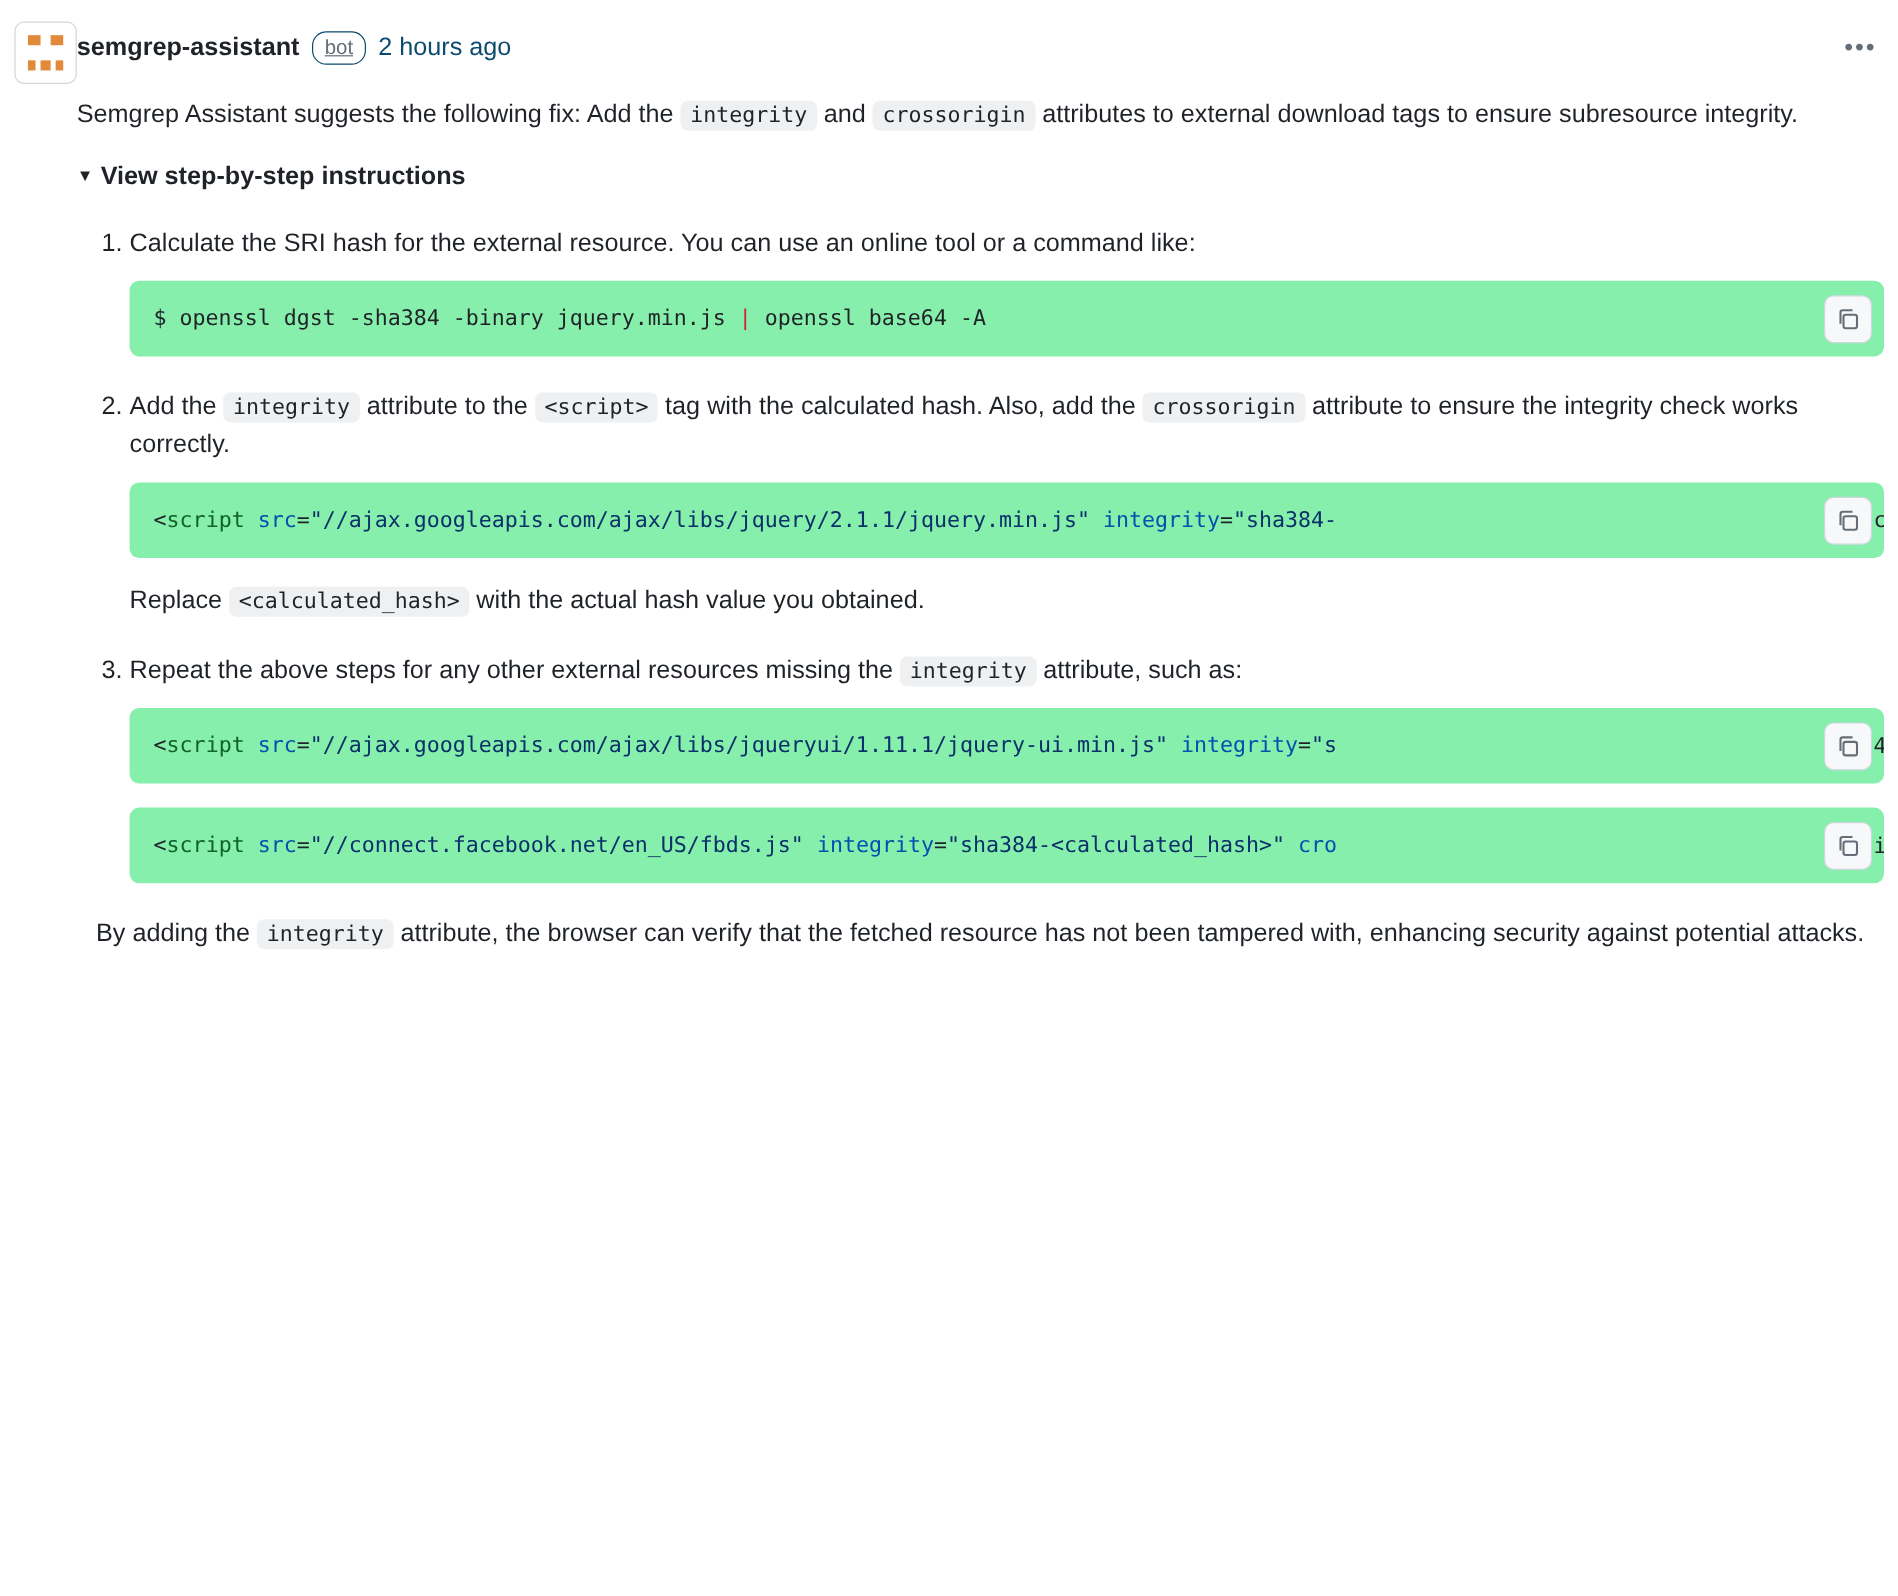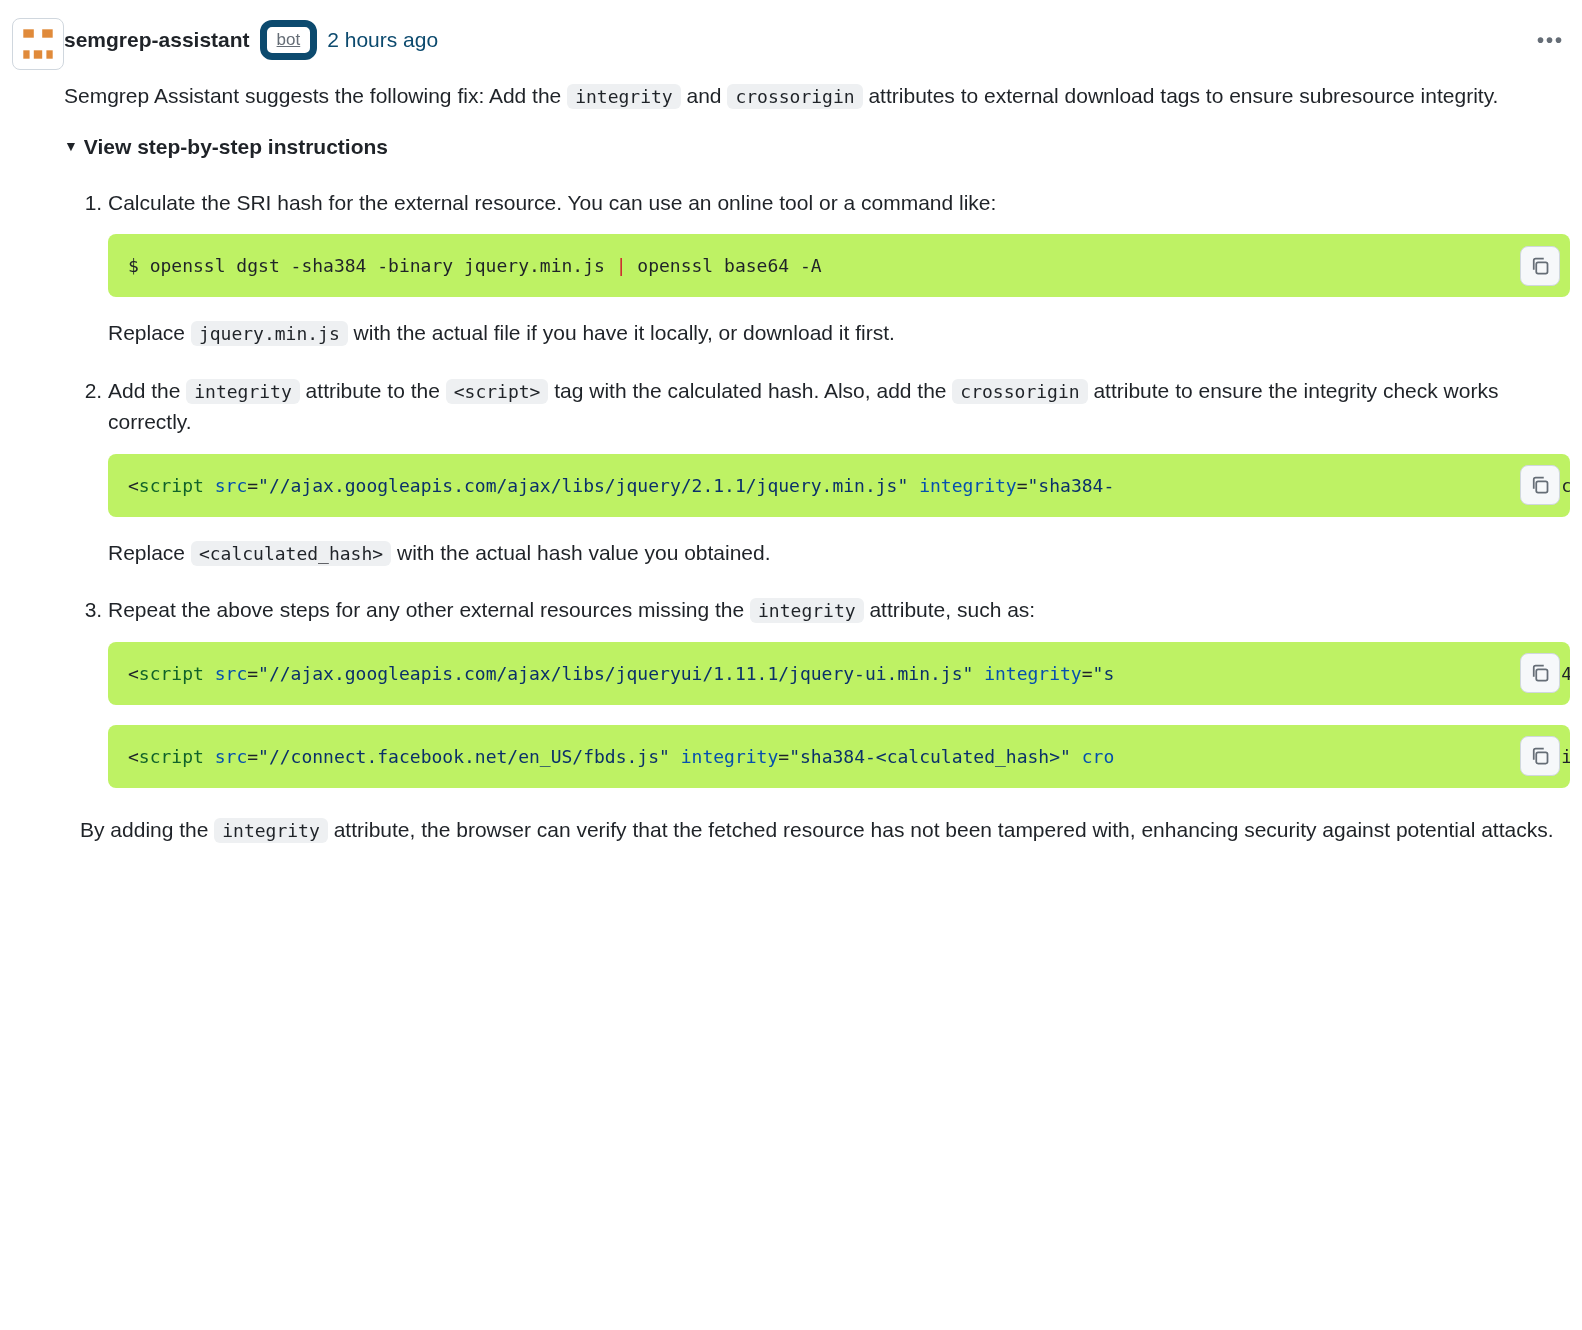--- a/index.html
+++ b/index.html
@@ -29,21 +29,21 @@
   .avatar svg { width: 42px; height: 42px; }
   .comment-body { flex: 1; min-width: 0; }
   .header-row {
     display: flex;
     align-items: center;
     gap: 10px;
     margin-bottom: 18px;
   }
   .username { font-weight: 600; color: #1f2328; }
   .bot-badge {
-    border: 7px solid #0c4a6e;
+    border: 1px solid #0c4a6e;
     border-radius: 12px;
     padding: 1px 10px;
     font-size: 17px;
     color: #656d76;
     font-weight: 500;
     line-height: 1.4;
     text-decoration: underline;
   }
   .timestamp { color: #0c4a6e; }
   .kebab {
@@ -72,21 +72,21 @@
   }
   .tri { font-size: 14px; }
   ol.steps {
     list-style: decimal;
     padding-left: 44px;
   }
   ol.steps > li { margin-bottom: 26px; }
   .para { margin: 16px 0; }
   .codeblock {
     position: relative;
-    background: #bef264;
+    background: #86efac;
     border-radius: 8px;
     padding: 18px 60px 18px 20px;
     margin: 16px 0 20px 0;
     font-family: ui-monospace, SFMono-Regular, "SF Mono", Menlo, Consolas, monospace;
     font-size: 18px;
     overflow-x: hidden;
     white-space: nowrap;
   }
   .codeblock .overflow-fade {
     display:inline-block;
@@ -161,23 +161,20 @@
           <span class="overflow-fade">
             <span>$ openssl dgst -sha384 -binary jquery.min.js </span><span class="tok-pipe">|</span><span> openssl base64 -A</span>
           </span>
           <button class="copy-btn">
             <svg viewBox="0 0 16 16" fill="none" stroke="currentColor" stroke-width="1.4">
               <rect x="5" y="5" width="9" height="9" rx="1.5"></rect>
               <path d="M3 11V3.5A1.5 1.5 0 0 1 4.5 2H11"></path>
             </svg>
           </button>
         </div>
-        <div class="para">
-          <span>Replace </span><code class="inline">jquery.min.js</code><span> with the actual file if you have it locally, or download it first.</span>
-        </div>
       </li>
 
       <li>
         <div class="para">
           <span>Add the </span><code class="inline">integrity</code><span> attribute to the </span><code class="inline">&lt;script&gt;</code><span> tag with the calculated hash. Also, add the </span><code class="inline">crossorigin</code><span> attribute to ensure the integrity check works correctly.</span>
         </div>
         <div class="codeblock">
           <span class="overflow-fade">
             <span class="tok-punc">&lt;</span><span class="tok-tag">script</span><span> </span><span class="tok-attr">src</span><span class="tok-punc">=</span><span class="tok-str">"//ajax.googleapis.com/ajax/libs/jquery/2.1.1/jquery.min.js"</span><span> </span><span class="tok-attr">integrity</span><span class="tok-punc">=</span><span class="tok-str">"sha384-</span>
           </span>

